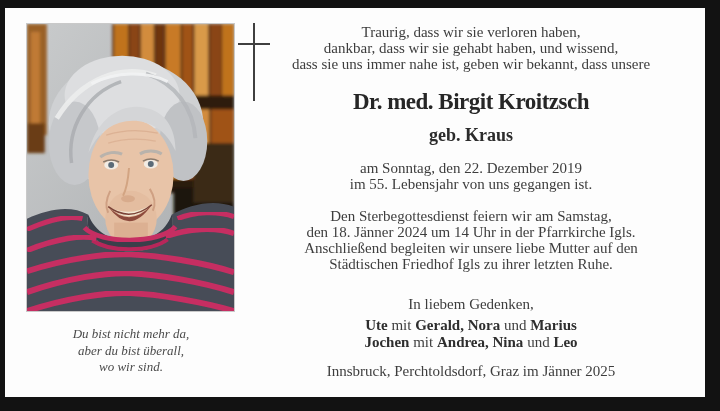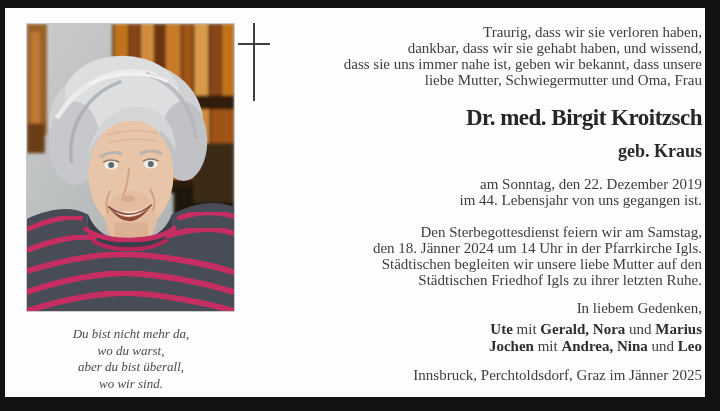--- a/index.html
+++ b/index.html
@@ -24,31 +24,31 @@
     position:absolute;left:0;top:318px;width:252px;
     text-align:center;font-style:italic;font-size:13px;line-height:16.5px;color:#4a4a4a;
   }
   
   .cross{position:absolute;left:233px;top:15px;width:32px;height:78px;}
   .cross .v{position:absolute;left:15px;top:0;width:1.5px;height:78px;background:#3f3f3f;}
   .cross .h{position:absolute;left:0;top:20px;width:32px;height:1.5px;background:#3f3f3f;}
   
   .col{
     position:absolute;left:235px;top:16px;width:462px;
-    text-align:right;font-size:15px;line-height:16px;color:#3d3d3d;
+    text-align:center;font-size:15px;line-height:16px;color:#3d3d3d;
   }
   .intro{margin:0;}
   .name{
     margin-top:12px;font-size:23px;line-height:36px;font-weight:bold;
     letter-spacing:-0.5px;color:#262626;white-space:nowrap;
   }
   .maiden{margin-top:4px;font-size:18px;line-height:22px;font-weight:bold;color:#2b2b2b;}
   .passing{margin-top:14px;}
   .service{margin-top:16px;}
-  .condolence{margin-top:12px;}
+  .condolence{margin-top:24px;}
   .family{margin-top:5px;line-height:17px;}
   .family .b{font-weight:bold;color:#2e2e2e;}
   .closing{margin-top:12px;}
 </style>
 </head>
 <body>
 
 <div class="stage">
   <div class="card">
 
@@ -156,50 +156,48 @@
           <path d="M140,214 C162,206 190,204 209,211" stroke="#c62e62" stroke-width="5.5" fill="none" filter="url(#soft2)"></path>
           <path d="M0,249 C40,236 80,231 104,232 C132,233 178,240 209,250" stroke="#c62e62" stroke-width="6" fill="none" filter="url(#soft2)"></path>
           <path d="M0,270 C40,256 80,250 104,251 C132,252 178,260 209,270" stroke="#c62e62" stroke-width="6" fill="none" filter="url(#soft2)"></path>
           <path d="M0,289 C40,276 80,270 104,271 C132,272 178,280 209,289" stroke="#c62e62" stroke-width="6" fill="none" filter="url(#soft2)"></path>
         </g>
       </svg>
     </div>
 
     <div class="quote">
       <div>Du bist nicht mehr da,</div>
-      <div>wo du warst,</div>
       <div>aber du bist überall,</div>
       <div>wo wir sind.</div>
     </div>
 
     <div class="cross">
       <div class="v"></div>
       <div class="h"></div>
     </div>
 
     <div class="col">
       <div class="intro">
         <div>Traurig, dass wir sie verloren haben,</div>
         <div>dankbar, dass wir sie gehabt haben, und wissend,</div>
         <div>dass sie uns immer nahe ist, geben wir bekannt, dass unsere</div>
-        <div>liebe Mutter, Schwiegermutter und Oma, Frau</div>
       </div>
 
       <div class="name">Dr. med. Birgit Kroitzsch</div>
       <div class="maiden">geb. Kraus</div>
 
       <div class="passing">
         <div>am Sonntag, den 22. Dezember 2019</div>
-        <div>im 44. Lebensjahr von uns gegangen ist.</div>
+        <div>im 55. Lebensjahr von uns gegangen ist.</div>
       </div>
 
       <div class="service">
         <div>Den Sterbegottesdienst feiern wir am Samstag,</div>
         <div>den 18. Jänner 2024 um 14 Uhr in der Pfarrkirche Igls.</div>
-        <div>Städtischen begleiten wir unsere liebe Mutter auf den</div>
+        <div>Anschließend begleiten wir unsere liebe Mutter auf den</div>
         <div>Städtischen Friedhof Igls zu ihrer letzten Ruhe.</div>
       </div>
 
       <div class="condolence">In liebem Gedenken,</div>
 
       <div class="family">
         <div><span class="b">Ute</span><span> mit </span><span class="b">Gerald, Nora</span><span> und </span><span class="b">Marius</span></div>
         <div><span class="b">Jochen</span><span> mit </span><span class="b">Andrea, Nina</span><span> und </span><span class="b">Leo</span></div>
       </div>
 

